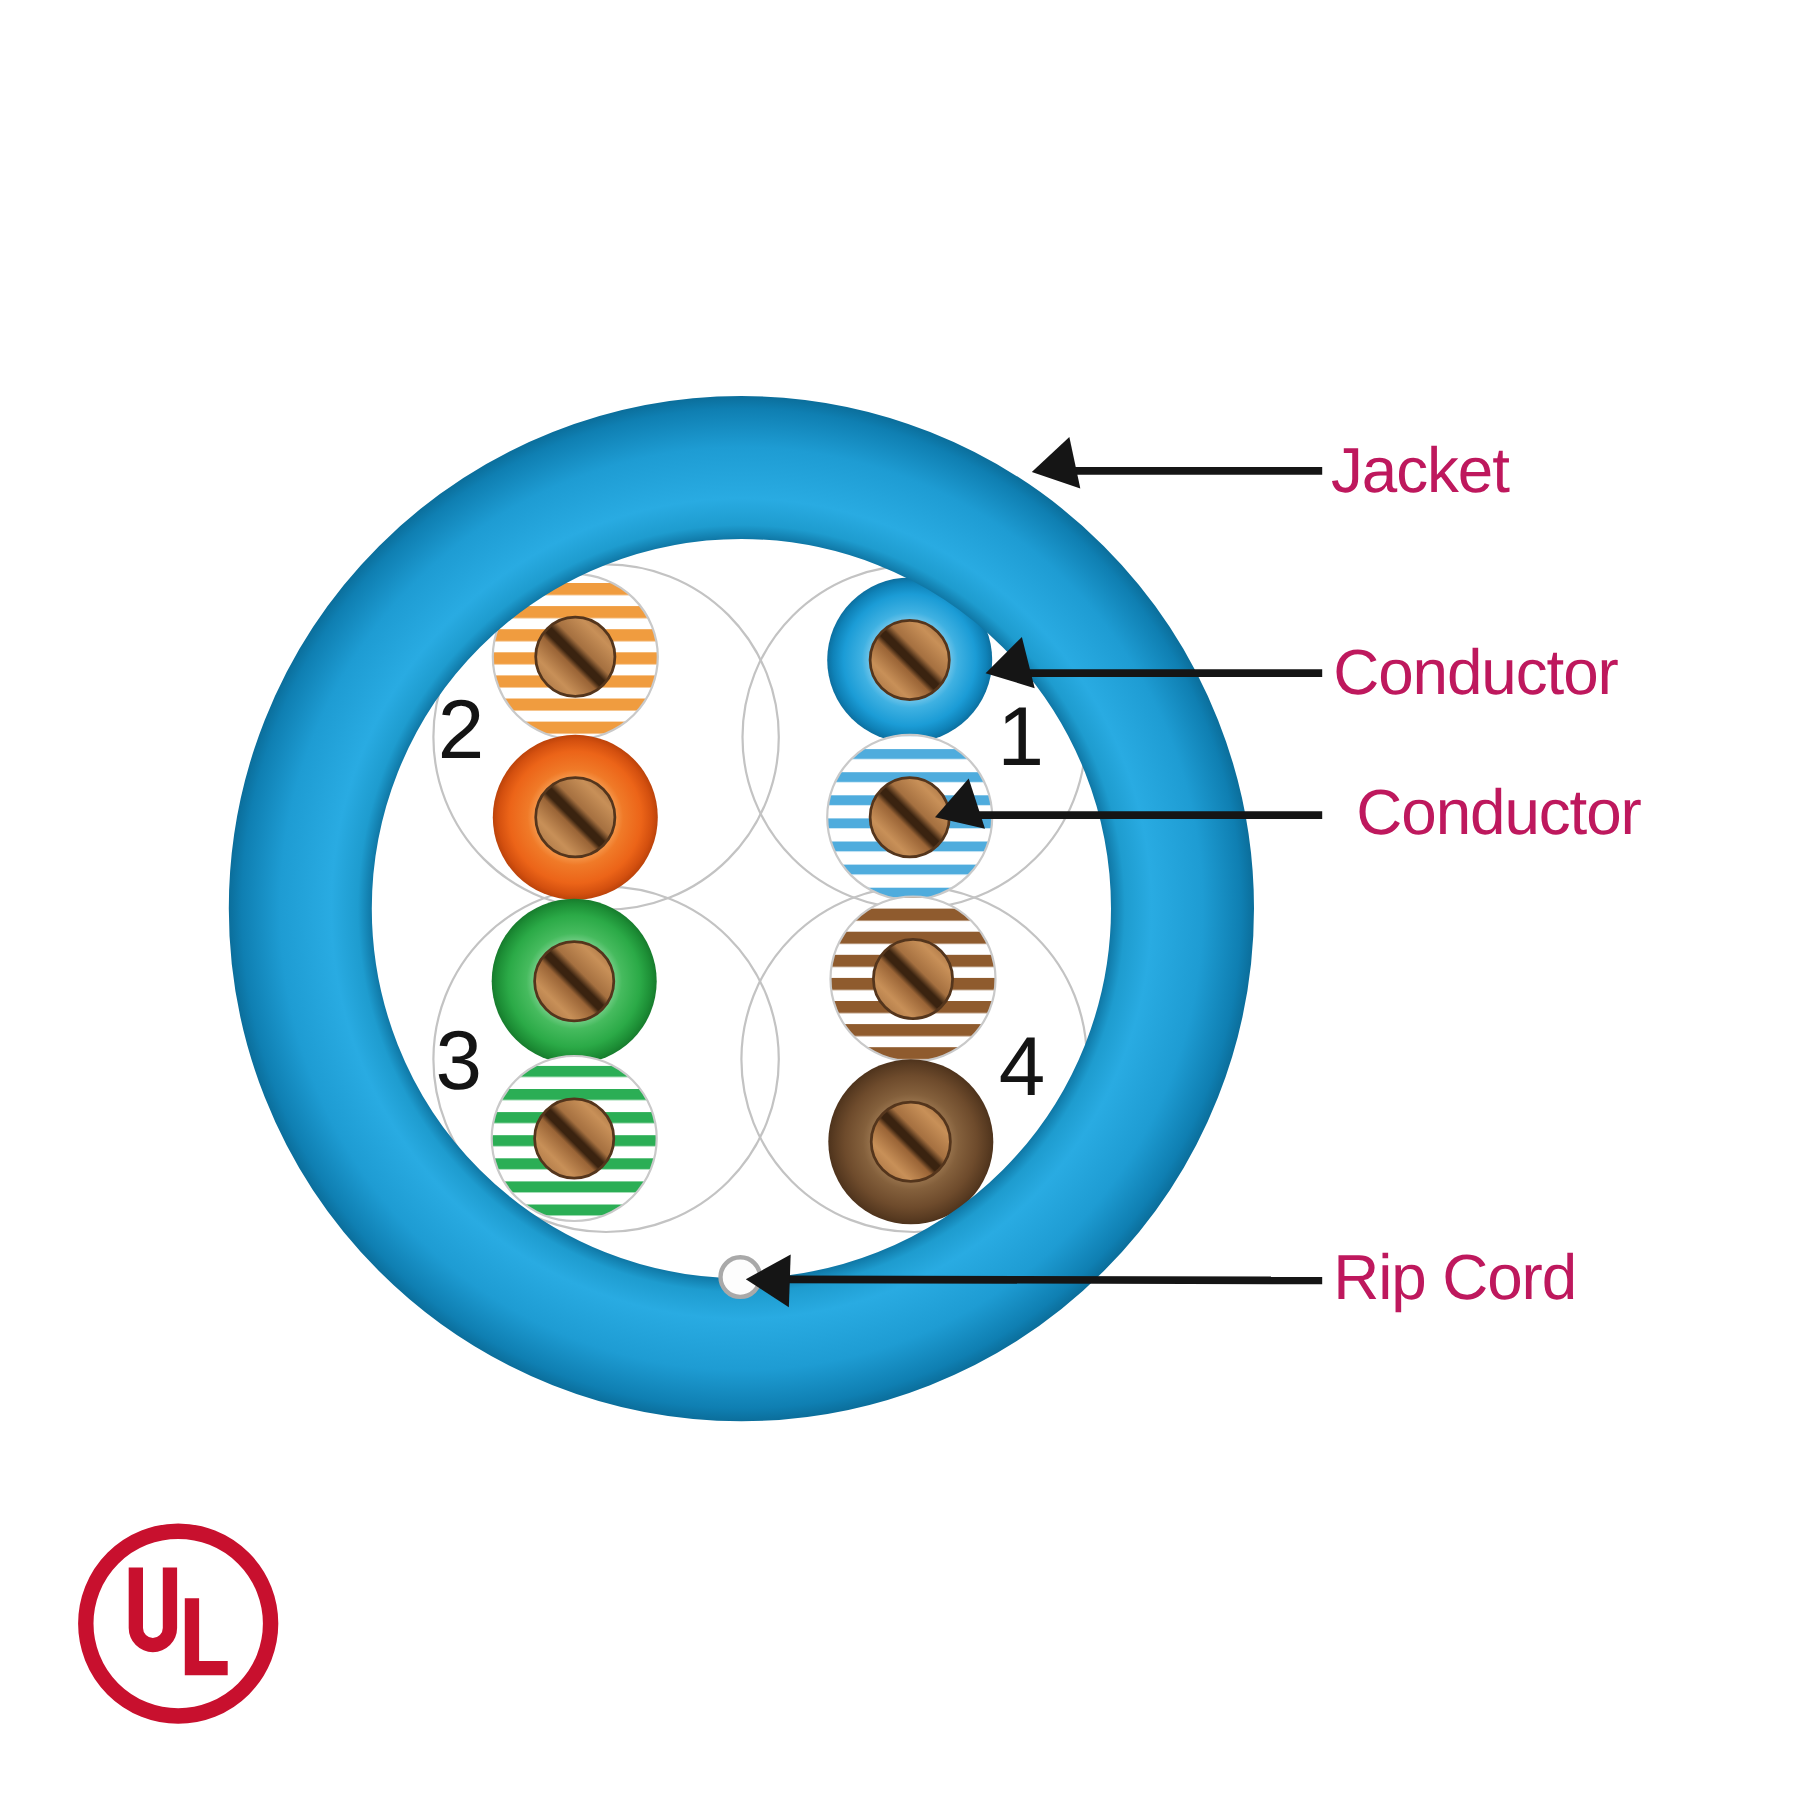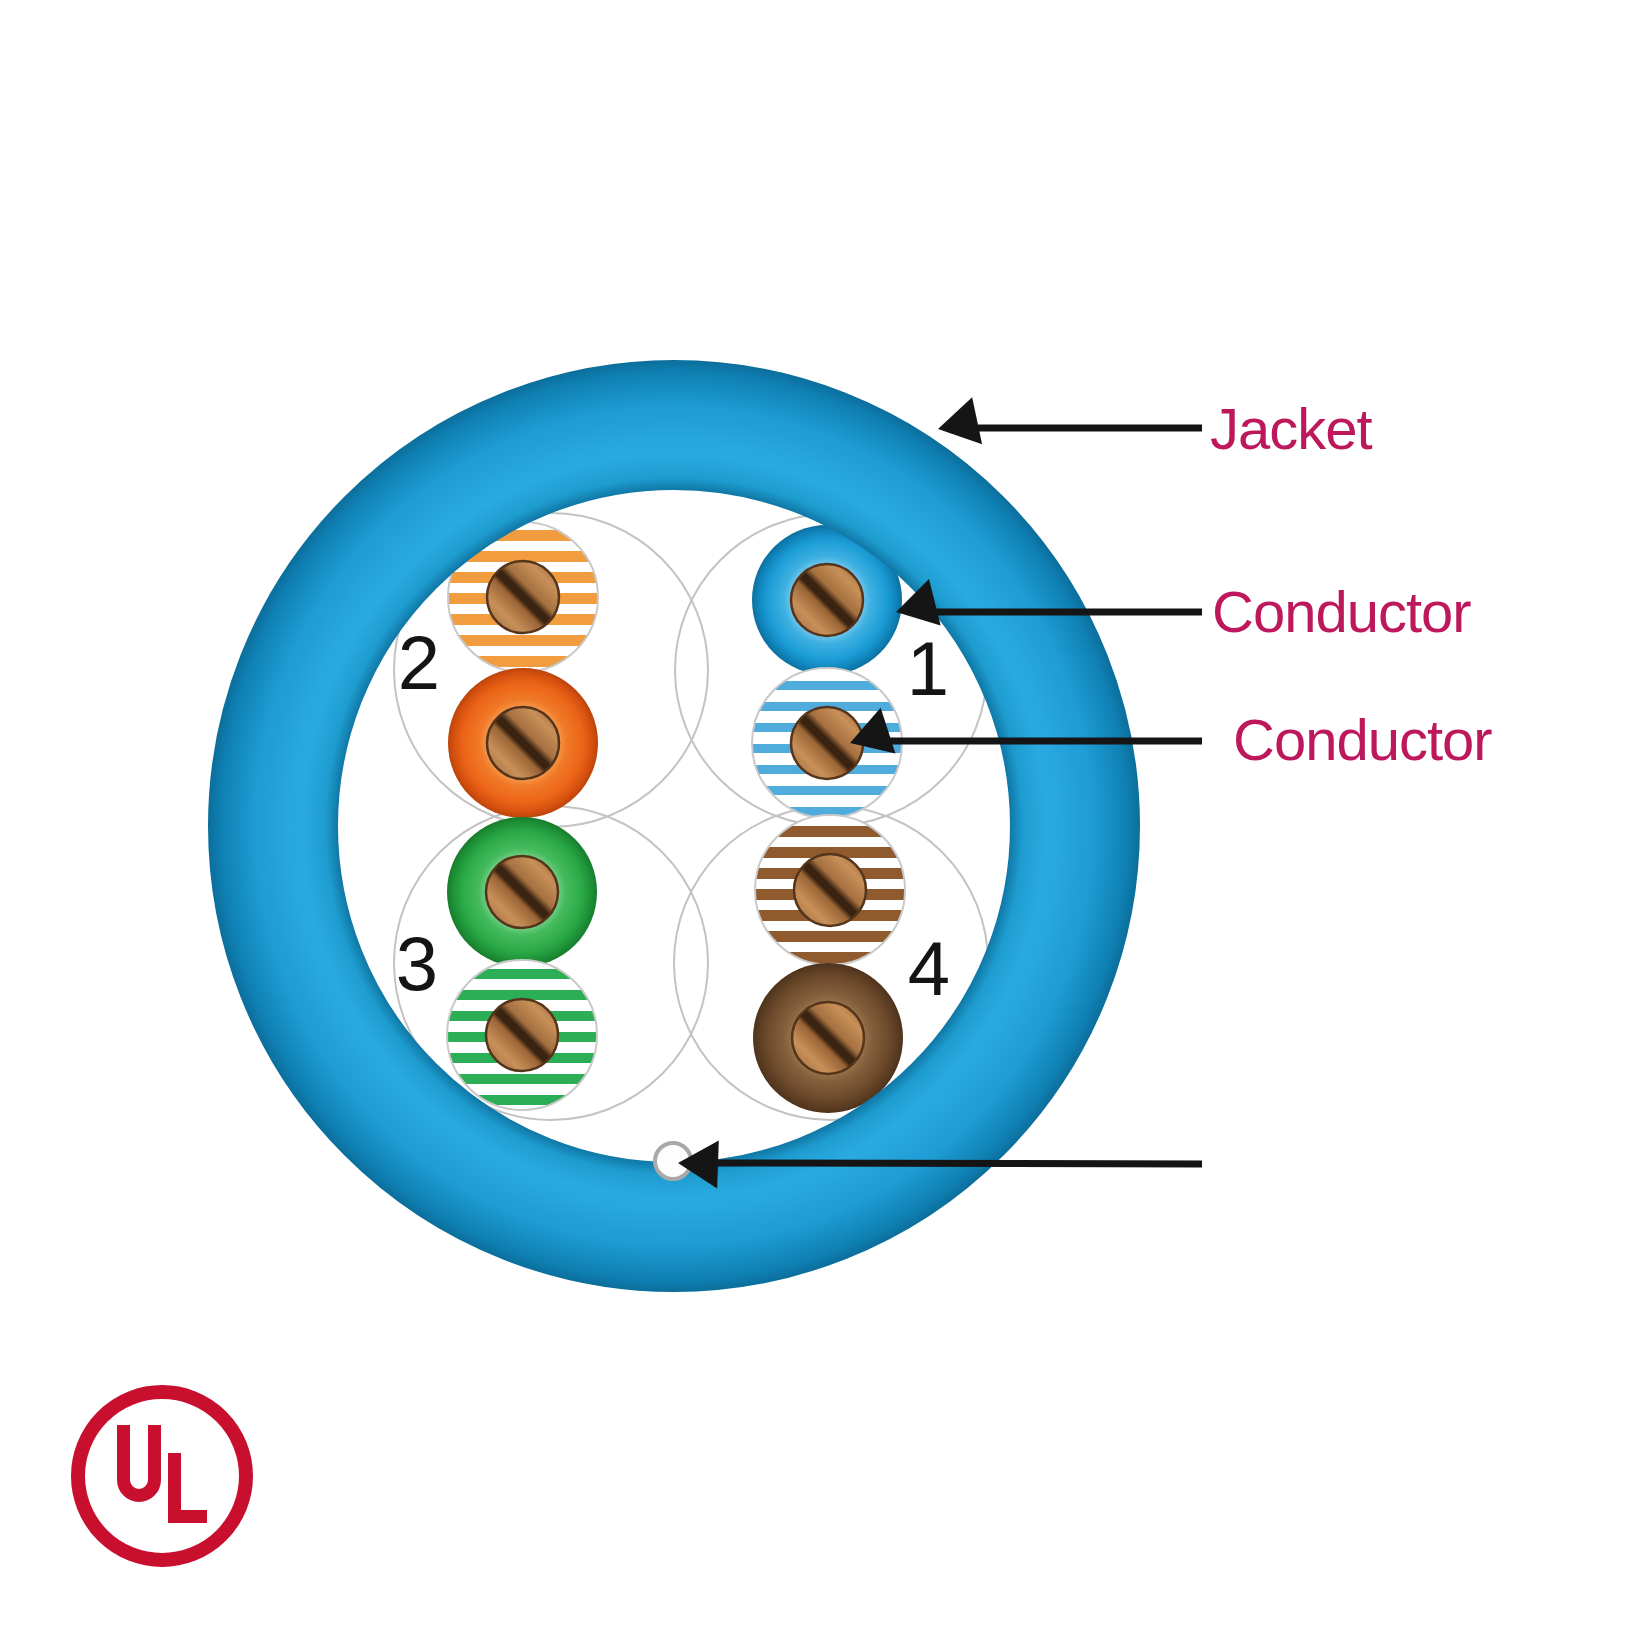--- a/index.html
+++ b/index.html
@@ -178,14 +178,15 @@
       <title>UL</title>
       <circle cx="162" cy="1476" r="84" fill="none" stroke-width="14" stroke="#C8102E"></circle>
       <path d="M117 1425 v55 a22 22 0 0 0 44 0 v-55 h-13 v55 a9 9 0 0 1 -18 0 v-55 z" fill="#C8102E"></path>
       <path d="M168 1453 h13 v57 h26 v13 h-39 z" fill="#C8102E"></path>
     </g>
   </svg>
 
   <div class="callout-label" style="left:1210px; top:428px;">Jacket</div>
   <div class="callout-label" style="left:1212px; top:611px;">Conductor</div>
   <div class="callout-label" style="left:1233px; top:739px;">Conductor</div>
+  <div class="callout-label" style="left:1212px; top:1161px;">Rip Cord</div>
 
 </div>
 
 </body></html>

